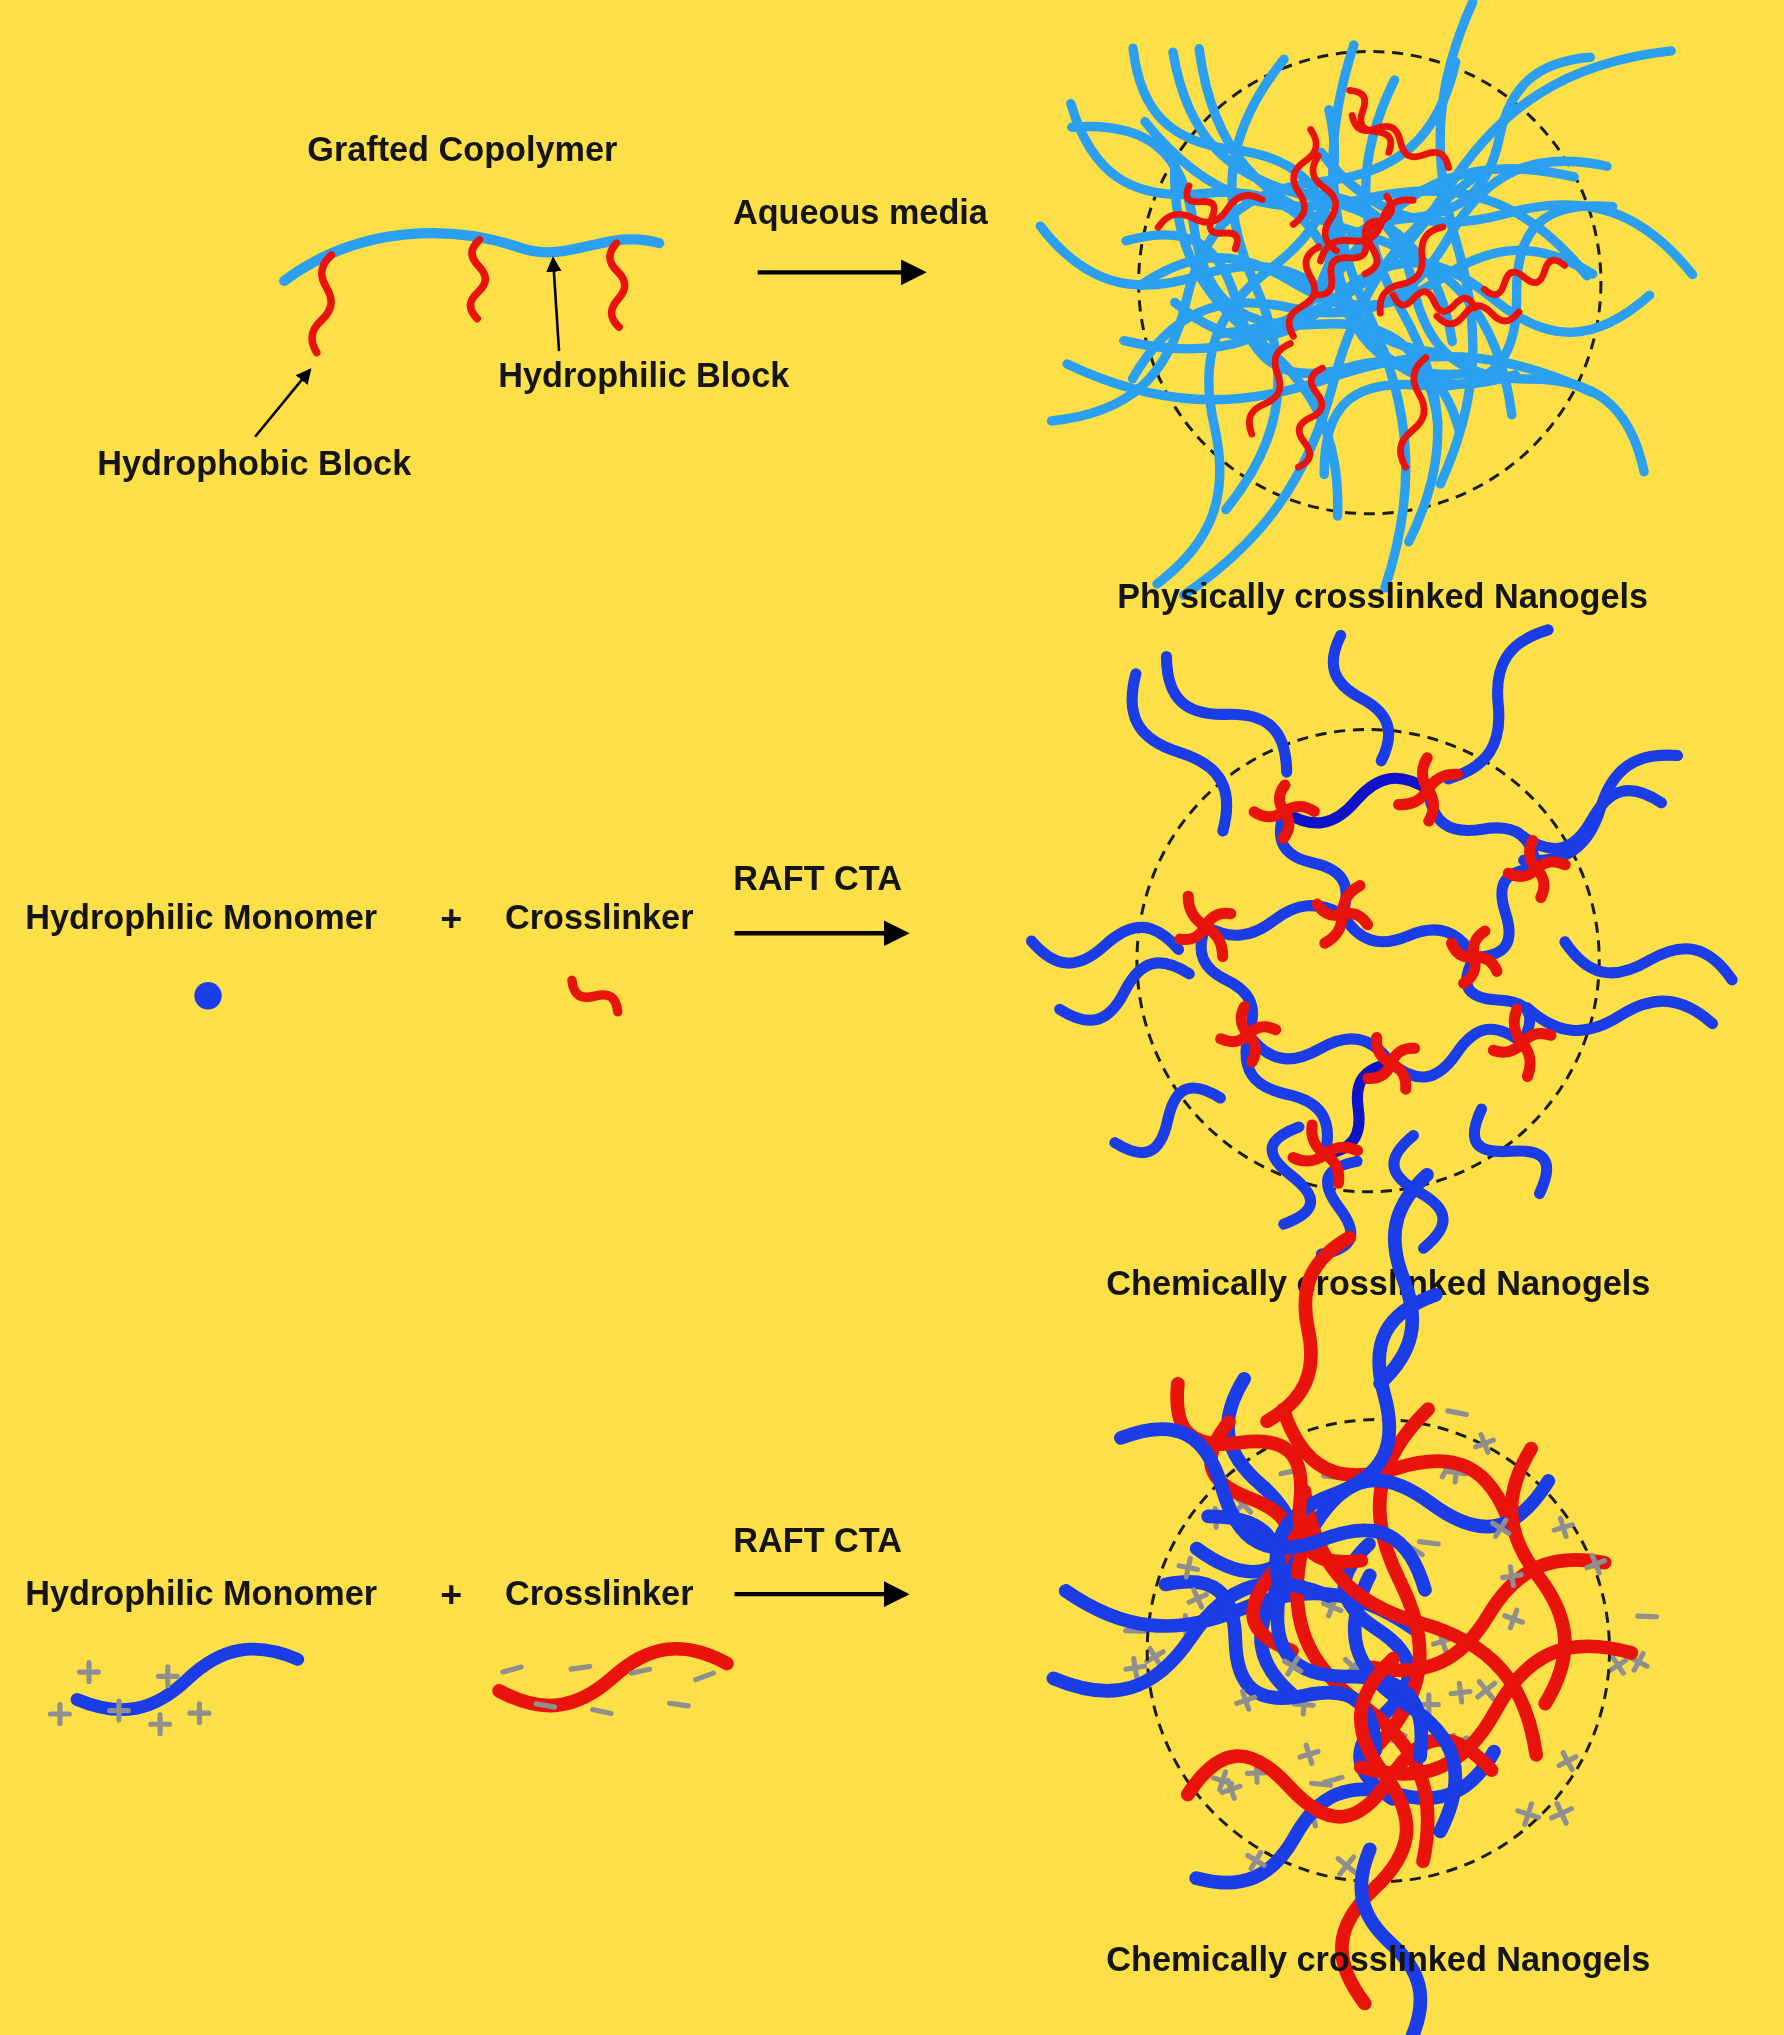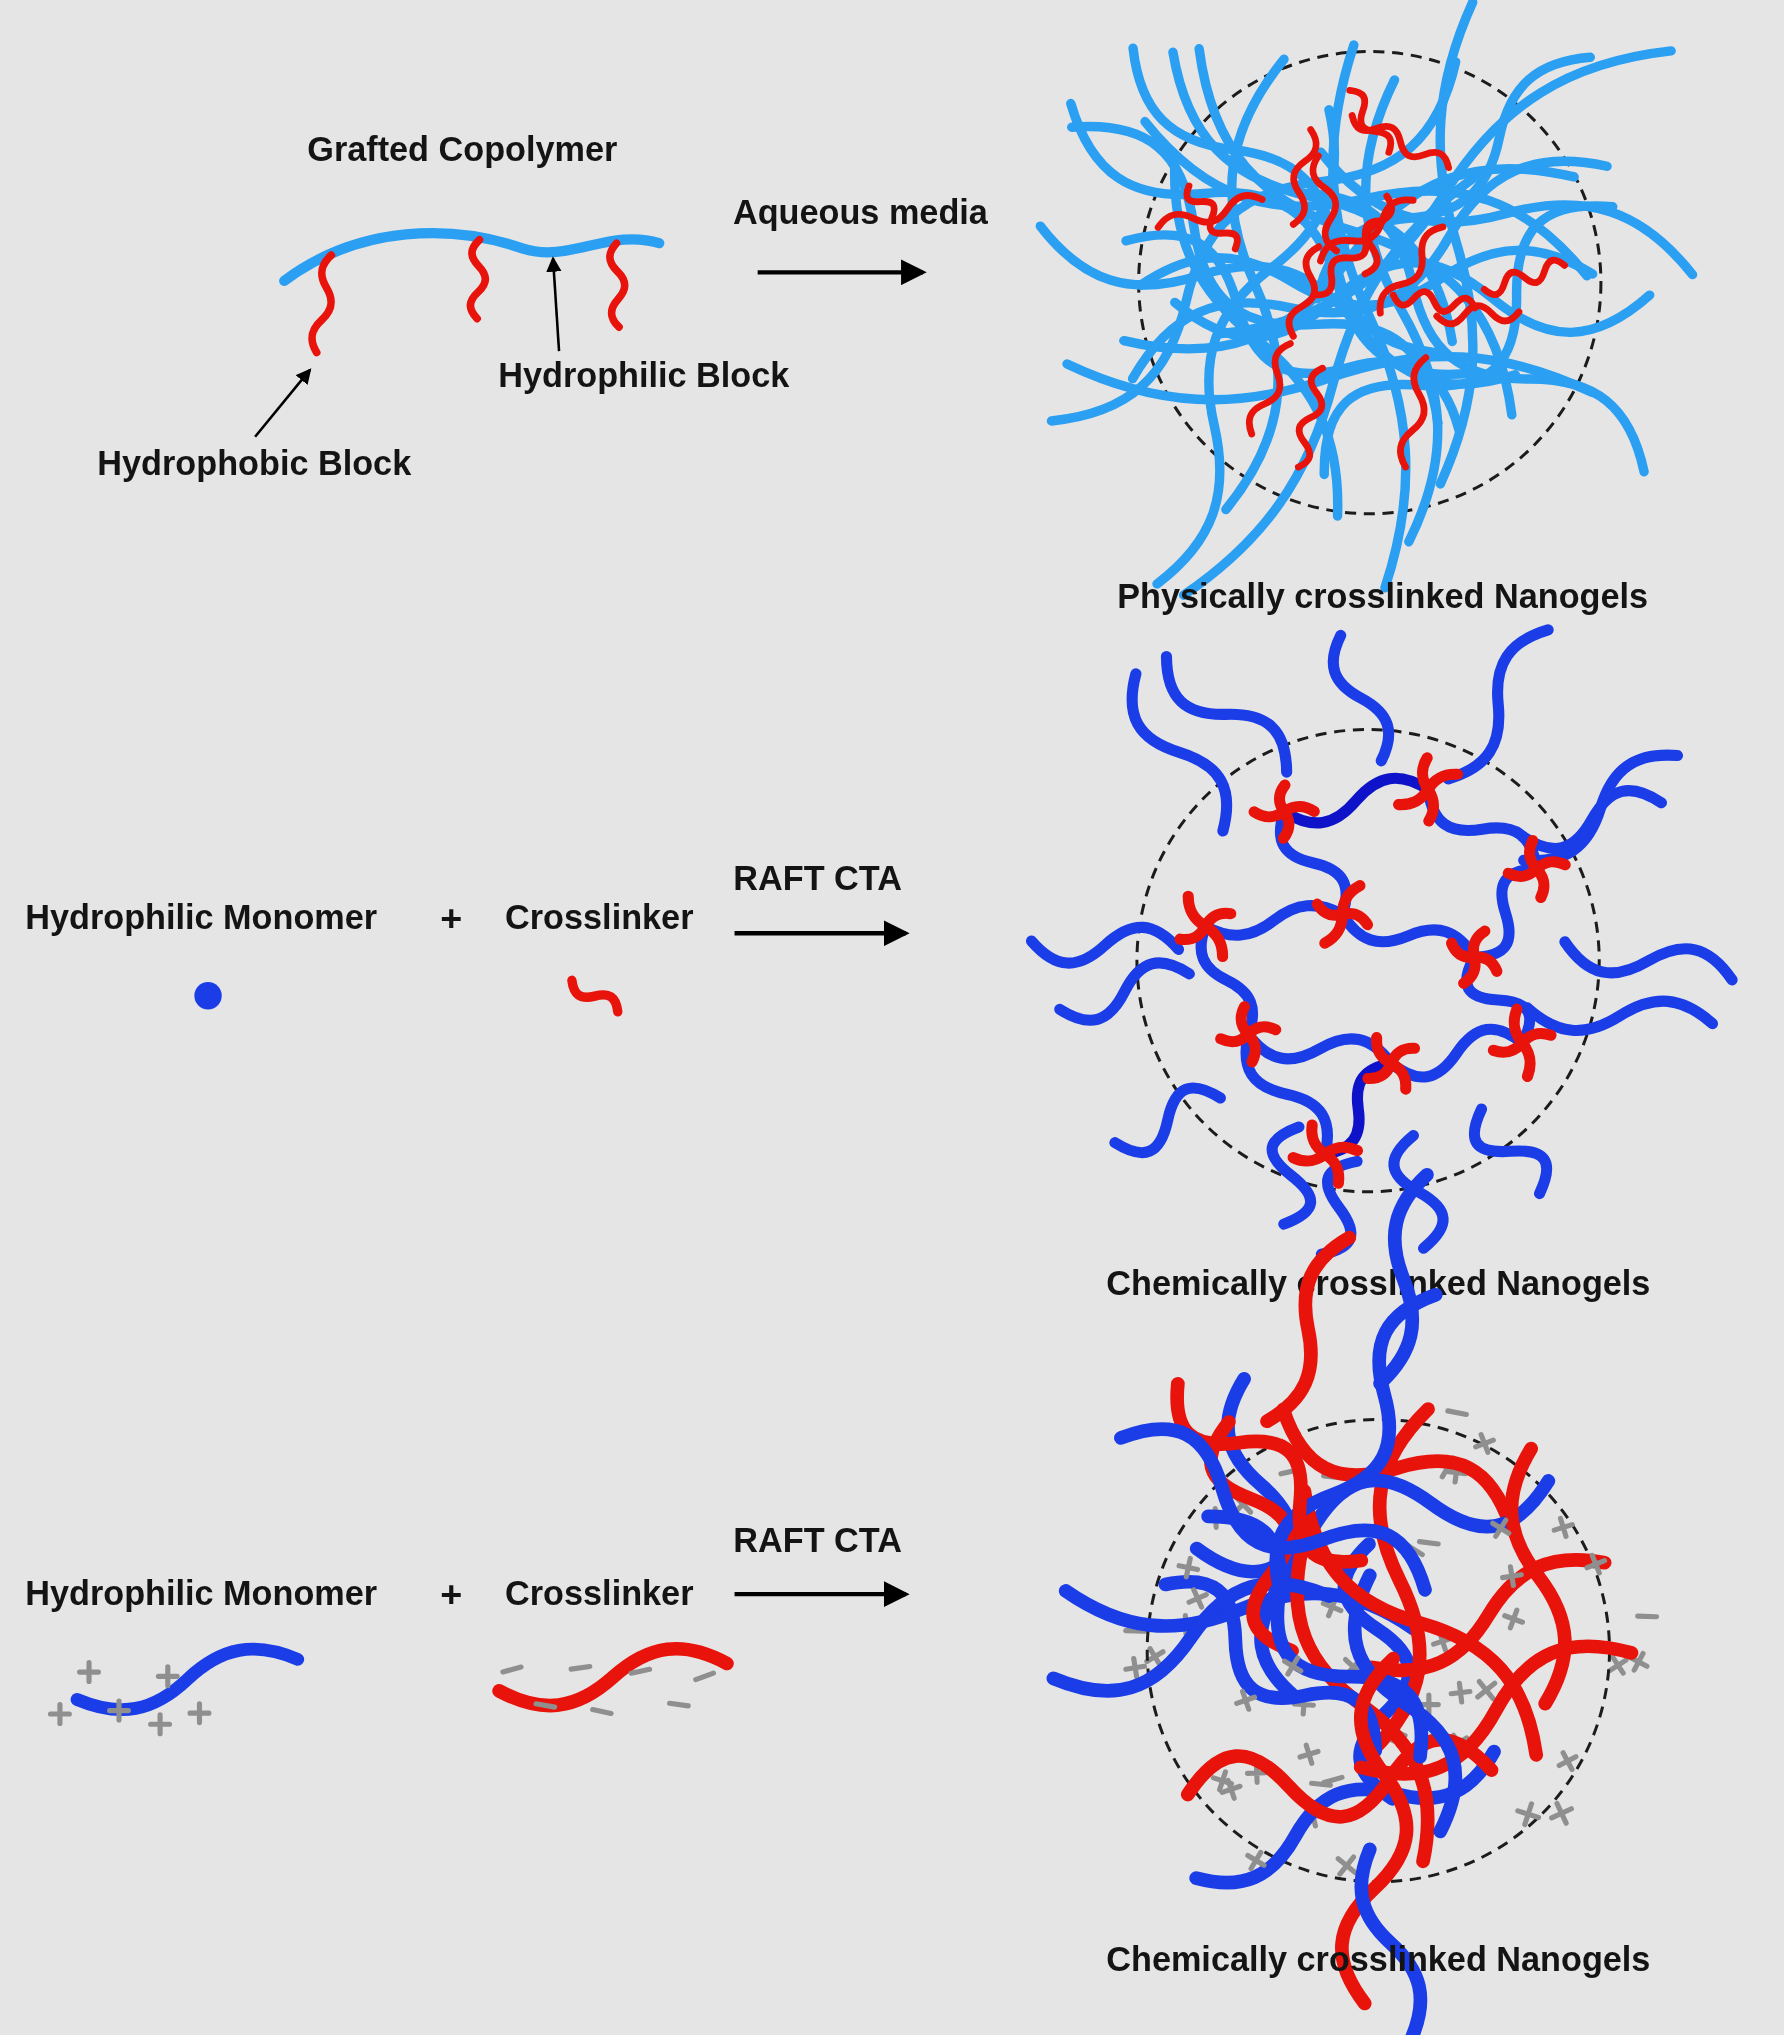--- a/index.html
+++ b/index.html
@@ -1,16 +1,16 @@
 <!DOCTYPE html>
 <html style="--light-blue: #2B9FF2; --blue: #1B3DE8; --dark-blue: #0E13C9; --red: #E8130B; --grey: #8F8F8F; --black: #141414;font-size:13.7px"><head>
 <meta charset="utf-8">
 <style>
   html,body{margin:0;padding:0;background:#ffffff}
-  .stage{position:relative;width:1785px;height:2036px;background:#e5e5e5;overflow:hidden}
+  .stage{position:relative;width:1785px;height:2036px;background:#fde047;overflow:hidden}
   svg{display:block}
   text.lbl{font-family:"Liberation Sans",sans-serif;font-weight:700;font-size:40px;fill:var(--black,#111);text-anchor:middle}
   text.plus{font-size:44px}
   .backbone{fill:none;stroke:var(--light-blue,#2b9ff2);stroke-width:12;stroke-linecap:round}
   .dashed{fill:none;stroke:#1c1c1c;stroke-width:3.5;stroke-dasharray:13 9}
   .main-arrow{stroke:#000;stroke-width:5;marker-end:url(#ah)}
   .thin-arrow{stroke:#000;stroke-width:3;marker-end:url(#ah)}
 </style>
 </head>
 <body>

